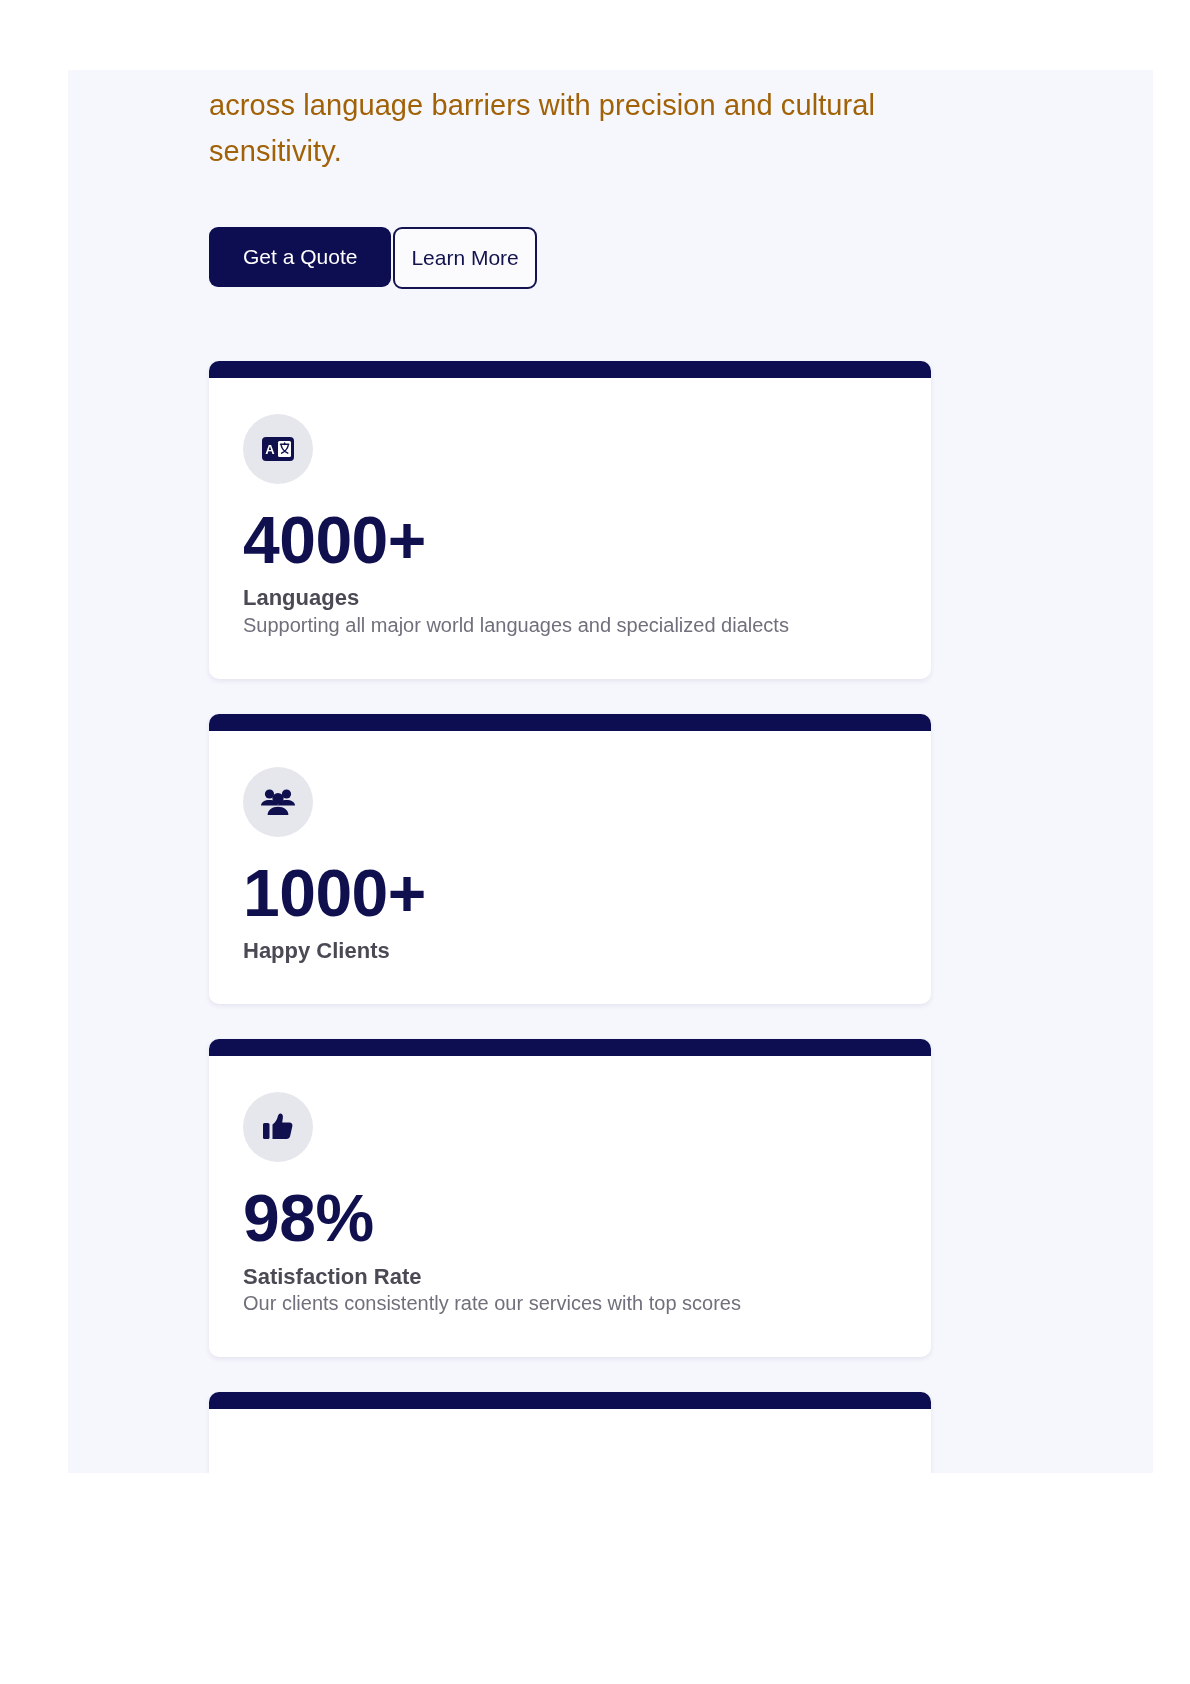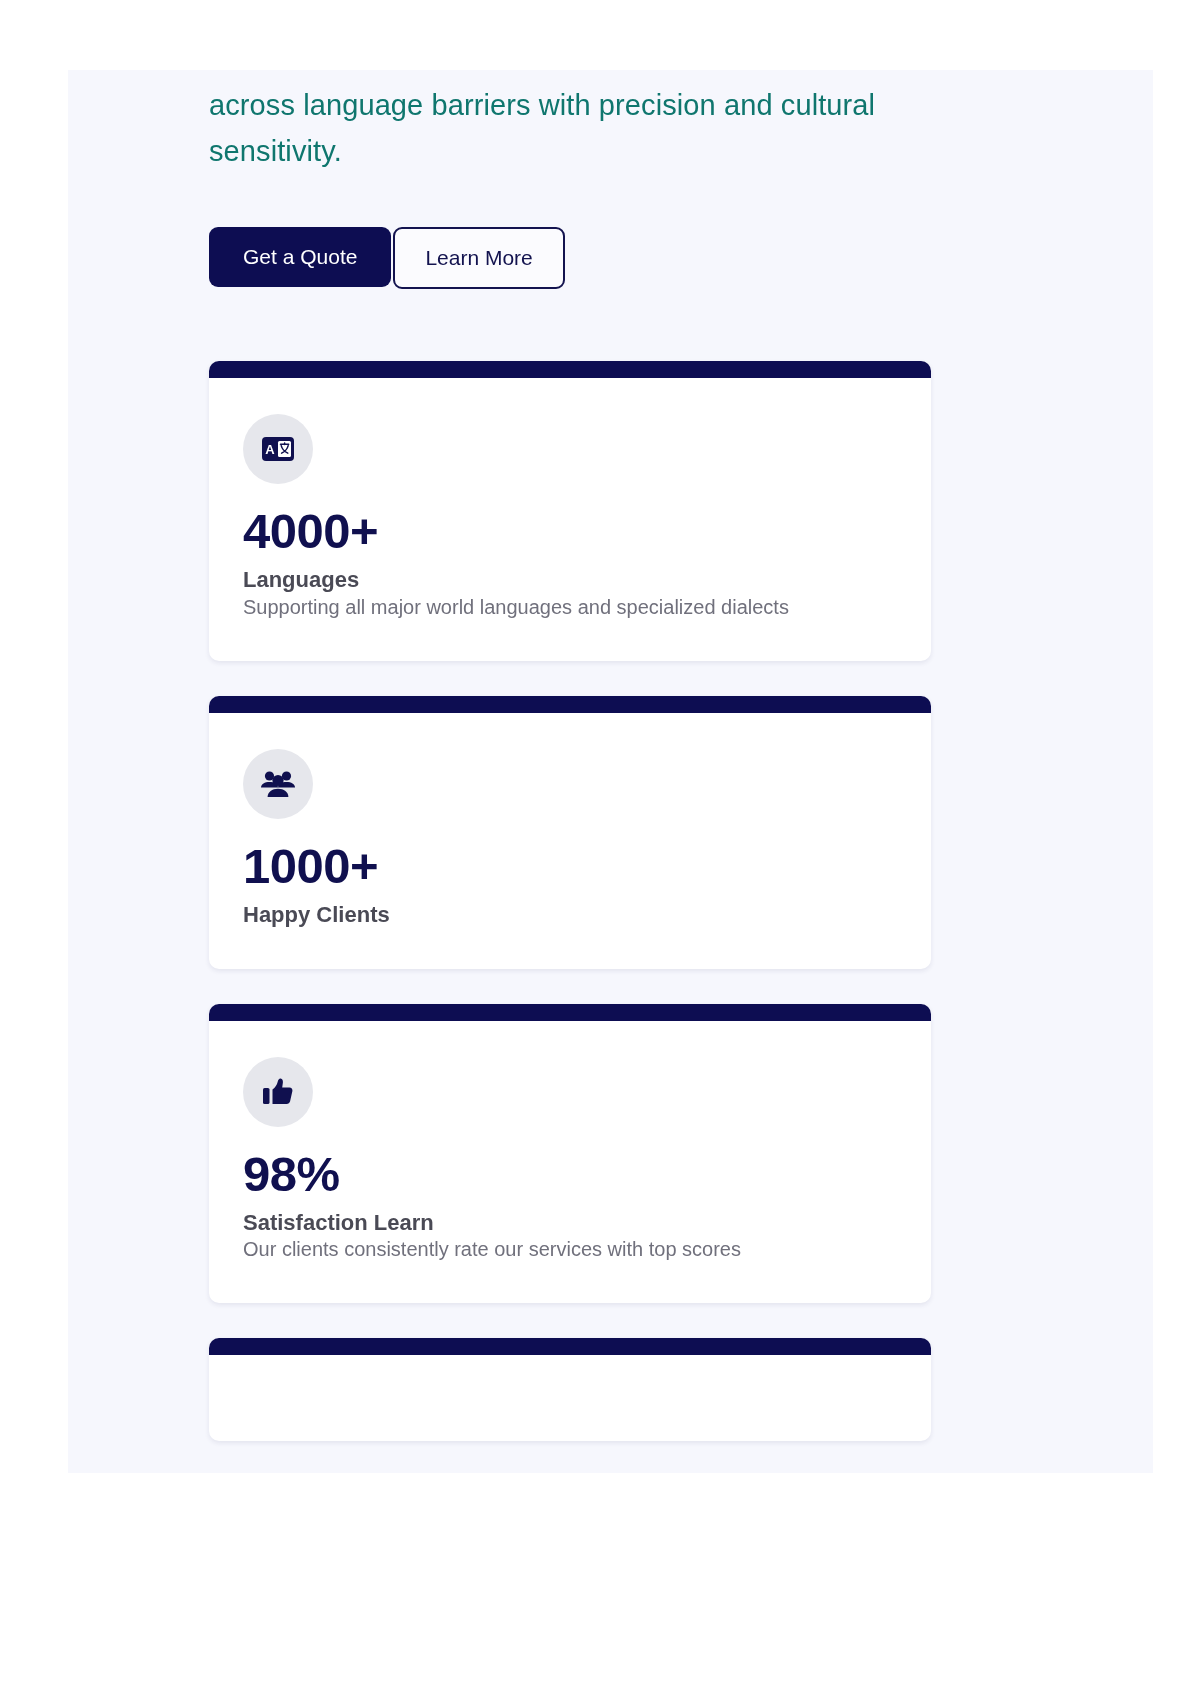--- a/index.html
+++ b/index.html
@@ -25,21 +25,21 @@
     position: absolute;
     left: 141px;
     top: 0;
     width: 722px;
   }
 
   
   .intro {
     font-size: 29px;
     line-height: 46px;
-    color: #0f766e;
+    color: #a16207;
     font-weight: 400;
     letter-spacing: 0.1px;
     padding-top: 12px;
     width: 690px;
   }
 
   
   .cta-row {
     display: flex;
     align-items: flex-start;
@@ -64,21 +64,21 @@
     color: #ffffff;
     border: none;
     padding: 12px 34px;
     height: 60px;
   }
 
   .btn-secondary {
     background: #fbfbfe;
     color: #13134f;
     border: 2px solid #13134f;
-    padding: 0 30px;
+    padding: 0 16px;
     height: 62px;
     margin-left: 2px;
   }
 
   
   .cards {
     margin-top: 72px;
   }
 
   .card {
@@ -107,21 +107,21 @@
     border-radius: 50%;
     background: #e6e7ec;
     display: flex;
     align-items: center;
     justify-content: center;
   }
 
   .icon-circle svg { display: block; }
 
   .stat-number {
-    font-size: 49px;
+    font-size: 66px;
     font-weight: 700;
     color: #10104f;
     letter-spacing: -0.5px;
     margin-top: 22px;
     line-height: 1.05;
   }
 
   .stat-label {
     font-size: 22px;
     font-weight: 700;
@@ -190,21 +190,21 @@
       <div class="card">
         <div class="card-accent"></div>
         <div class="card-body">
           <div class="icon-circle">
             <svg width="34" height="32" viewBox="0 0 34 32" aria-hidden="true">
               <rect x="2" y="12" width="6.5" height="16" rx="1.6" fill="#10104f"></rect>
               <path d="M11.5 13.4c2.6-1.7 4.6-4.4 5.2-7.6.4-2.2 1.5-3.6 3-3.4 1.6.2 2.4 1.8 2.2 4l-.7 5.1h7.2c2 0 3.4 1.6 3 3.5l-2.3 10.3c-.35 1.6-1.8 2.7-3.5 2.7H11.5z" fill="#10104f"></path>
             </svg>
           </div>
           <div class="stat-number">98%</div>
-          <div class="stat-label">Satisfaction Learn</div>
+          <div class="stat-label">Satisfaction Rate</div>
           <div class="stat-desc">Our clients consistently rate our services with top scores</div>
         </div>
       </div>
 
       <div class="card">
         <div class="card-accent"></div>
         <div class="card-body">
 
           <div class="stat-label"></div>
           <div class="stat-desc"></div>

